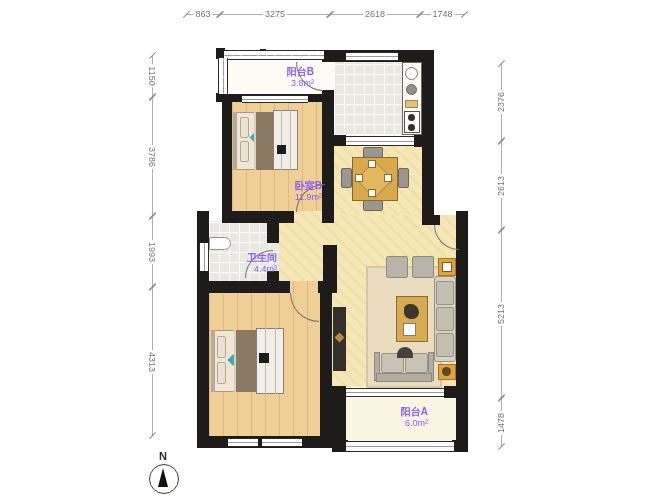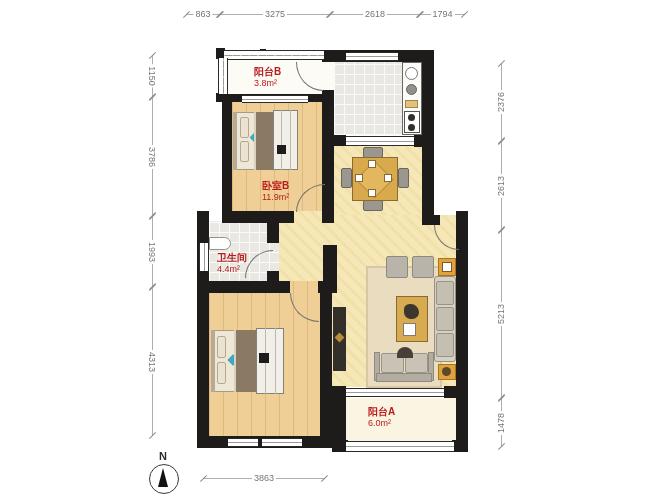--- a/index.html
+++ b/index.html
@@ -17,21 +17,21 @@
   .wh{position:absolute;background:#fff;border-top:1.5px solid #2a2a28;border-bottom:1.5px solid #2a2a28;background-image:linear-gradient(#9a9a96 0 0);background-size:100% 1px;background-position:center;background-repeat:no-repeat;}
   .wv{position:absolute;background:#fff;border-left:1.5px solid #2a2a28;border-right:1.5px solid #2a2a28;background-image:linear-gradient(#9a9a96 0 0);background-size:1px 100%;background-position:center;background-repeat:no-repeat;}
   .hatch{background-image:repeating-linear-gradient(45deg,#c4c4c0 0 1px,transparent 1px 6px),linear-gradient(#9a9a96 0 0);}
   
   .arc{position:absolute;background:transparent;}
   .arc-tl{border-top:1px solid #76736e;border-left:1px solid #76736e;border-top-left-radius:100% 100%;}
   .arc-bl{border-bottom:1px solid #76736e;border-left:1px solid #76736e;border-bottom-left-radius:100% 100%;}
   
   .f{position:absolute;box-sizing:border-box;}
   
-  .rlabel{position:absolute;text-align:left;color:#b91c1c;line-height:1.2;}
+  .rlabel{position:absolute;text-align:right;color:#8b5cf6;line-height:1.2;}
   .rname{font-size:10px;font-weight:bold;white-space:nowrap;}
   .rarea{font-size:9px;white-space:nowrap;}
   
   .h-dim{position:absolute;height:12px;}
   .h-dim::before{content:"";position:absolute;left:0;right:0;top:6px;height:1px;background:#b0aeaa;}
   .h-dim .dl{position:absolute;left:50%;top:6px;transform:translate(-50%,-50%);background:#fff;padding:0 2px;font-size:9px;color:#77756f;white-space:nowrap;}
   .v-dim{position:absolute;width:12px;}
   .v-dim::before{content:"";position:absolute;top:0;bottom:0;left:6px;width:1px;background:#b0aeaa;}
   .v-dim .dl{position:absolute;top:50%;left:6px;transform:translate(-50%,-50%);writing-mode:vertical-rl;background:#fff;padding:2px 0;font-size:9px;color:#77756f;white-space:nowrap;}
   .v-dim.rgt .dl{transform:translate(-50%,-50%) rotate(180deg);}
@@ -220,21 +220,21 @@
     <span class="dl">3275</span>
   </div>
   <div class="h-dim" style="left:330px;top:8px;width:90px;">
     <i class="tk l"></i>
       <i class="tk r"></i>
     <span class="dl">2618</span>
   </div>
   <div class="h-dim" style="left:420px;top:8px;width:45px;">
     <i class="tk l"></i>
       <i class="tk r"></i>
-    <span class="dl">1794</span>
+    <span class="dl">1748</span>
   </div>
 
   <div class="v-dim" style="left:146px;top:55px;height:42px;">
     <i class="tk t"></i>
       <i class="tk b"></i>
     <span class="dl">1150</span>
   </div>
   <div class="v-dim" style="left:146px;top:97px;height:119px;">
     <i class="tk t"></i>
       <i class="tk b"></i>
@@ -265,23 +265,18 @@
     <i class="tk t"></i>
       <i class="tk b"></i>
     <span class="dl">5213</span>
   </div>
   <div class="v-dim rgt" style="left:495px;top:398px;height:49px;">
     <i class="tk t"></i>
       <i class="tk b"></i>
     <span class="dl">1478</span>
   </div>
 
-  <div class="h-dim" style="left:203px;top:472px;width:122px;">
-    <i class="tk l"></i>
-      <i class="tk r"></i>
-    <span class="dl">3863</span>
-  </div>
 
   <div class="nlabel" style="left:159px;top:450px;">N</div>
   <div class="ncircle" style="left:149px;top:464px;"></div>
   <div class="nneedle" style="left:158px;top:468px;"></div>
 
 </div>
 
 </body></html>

